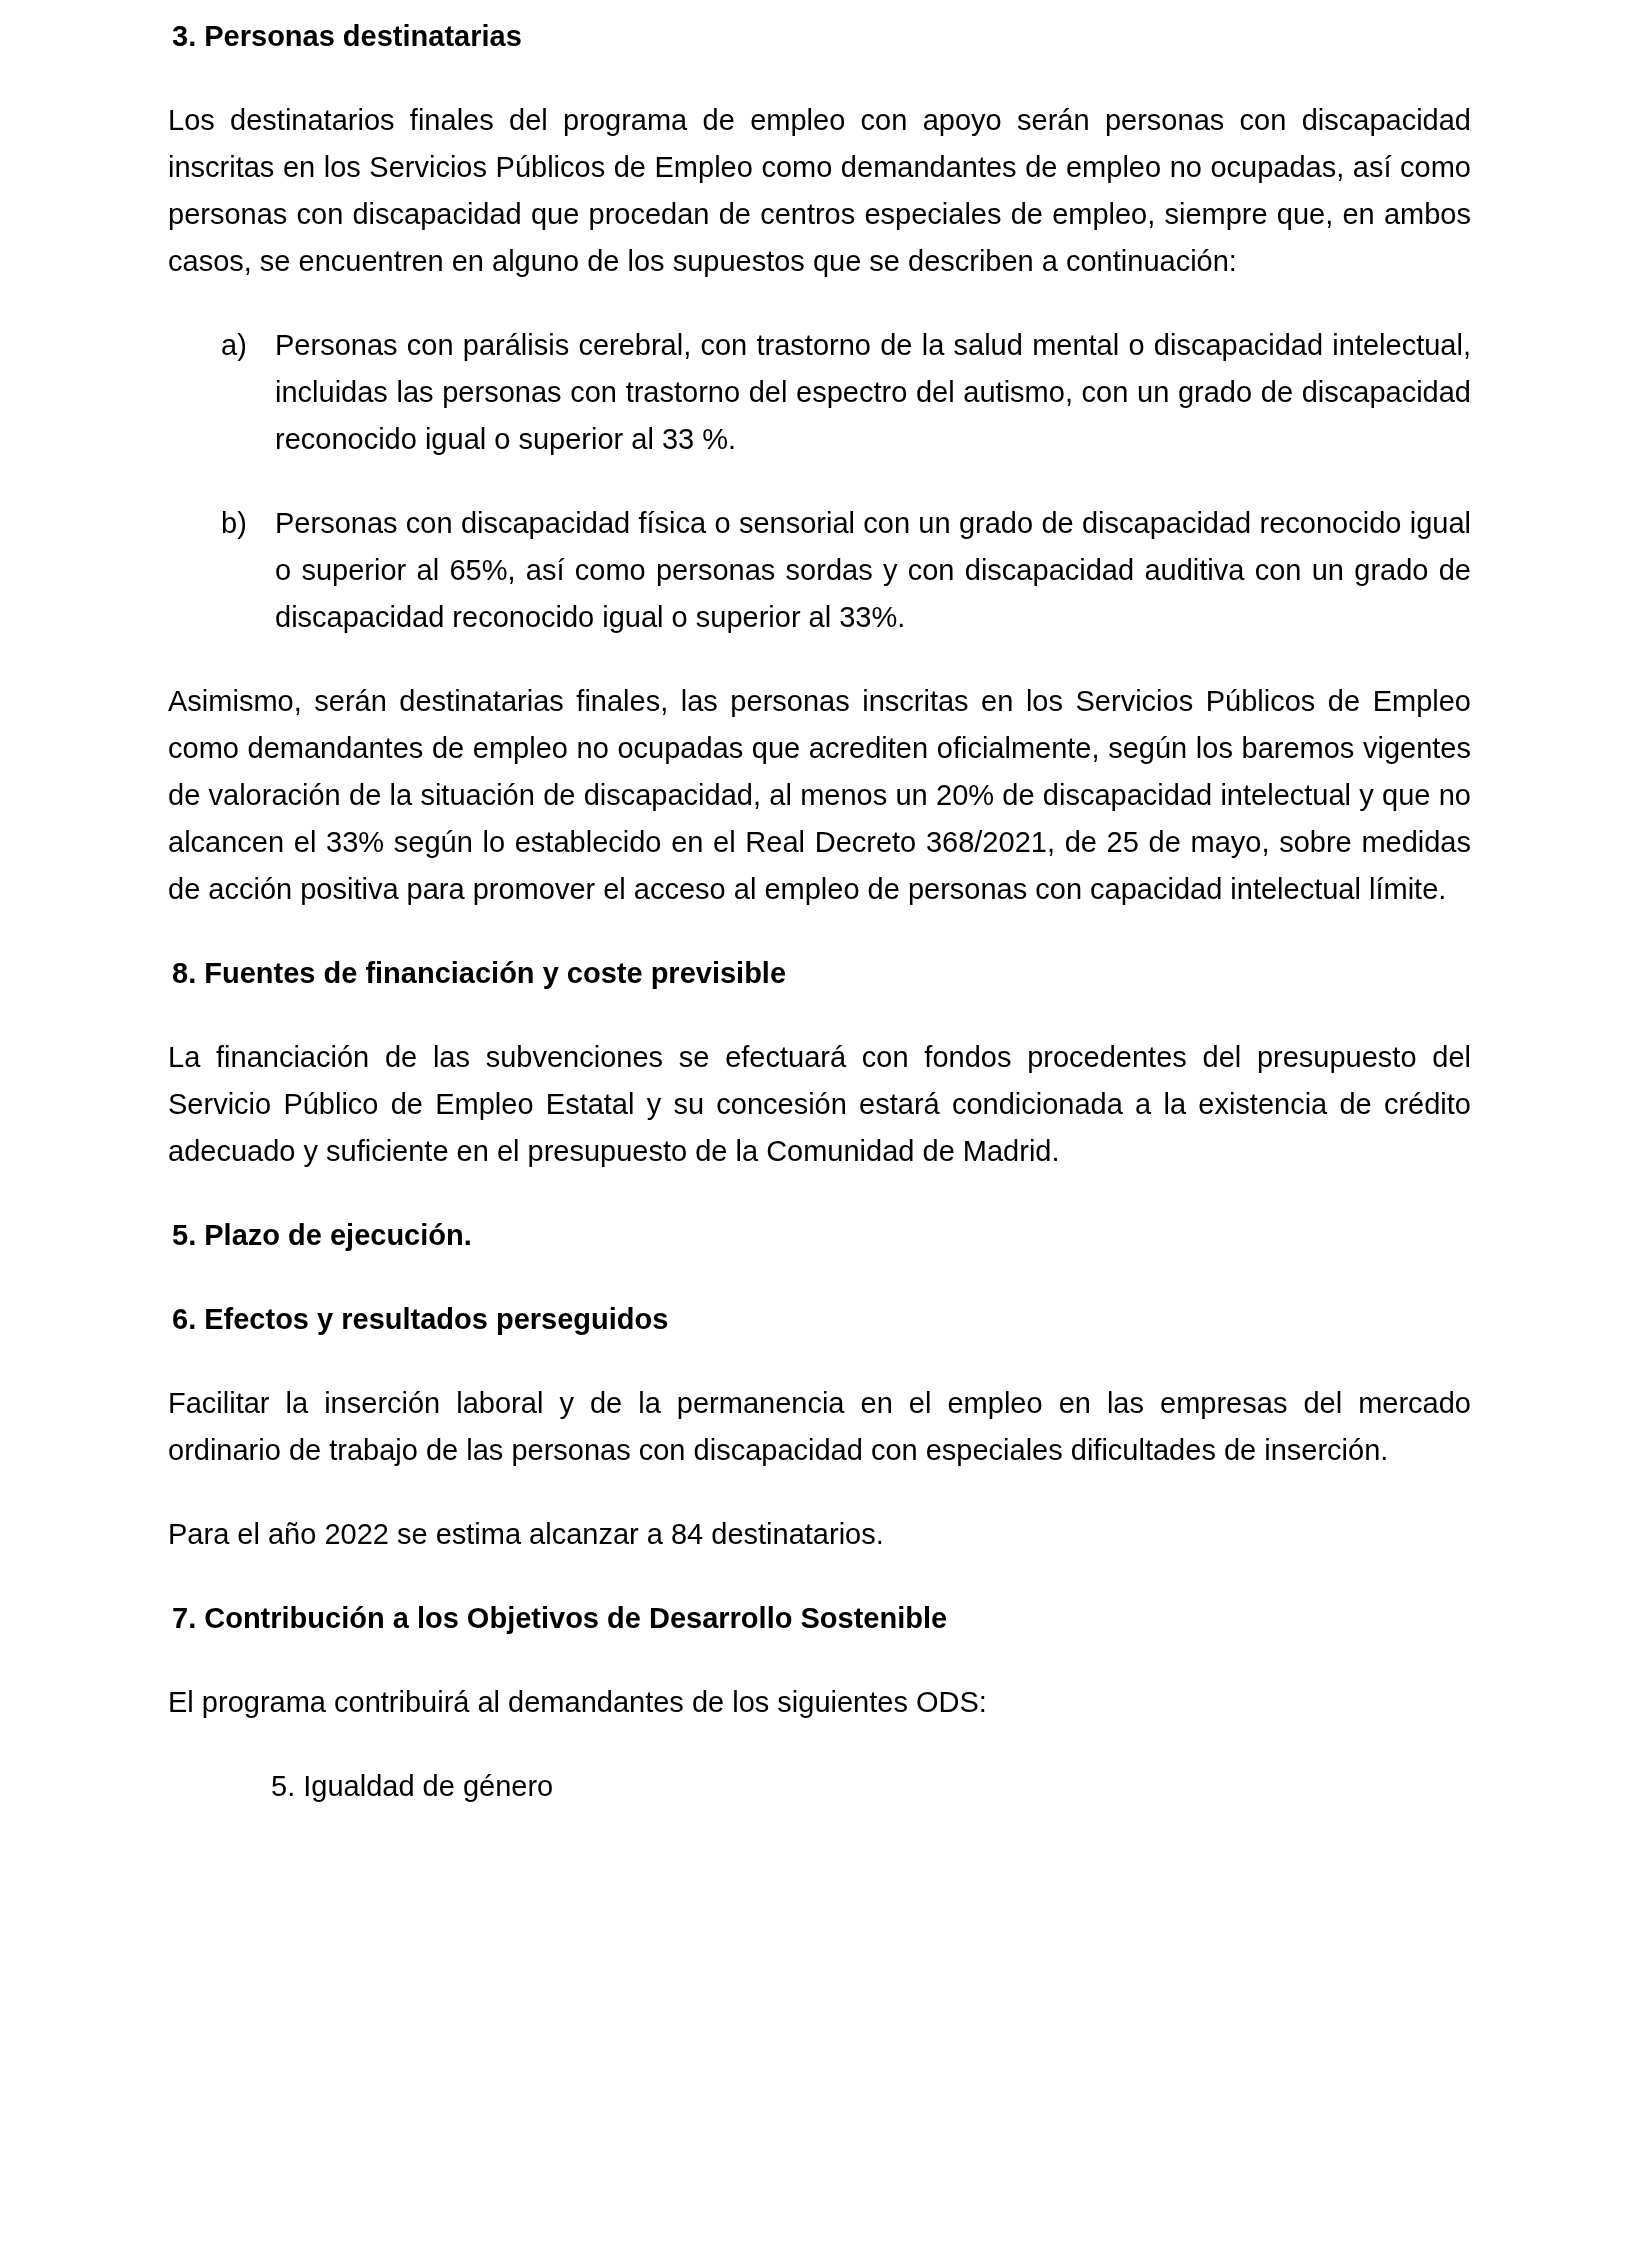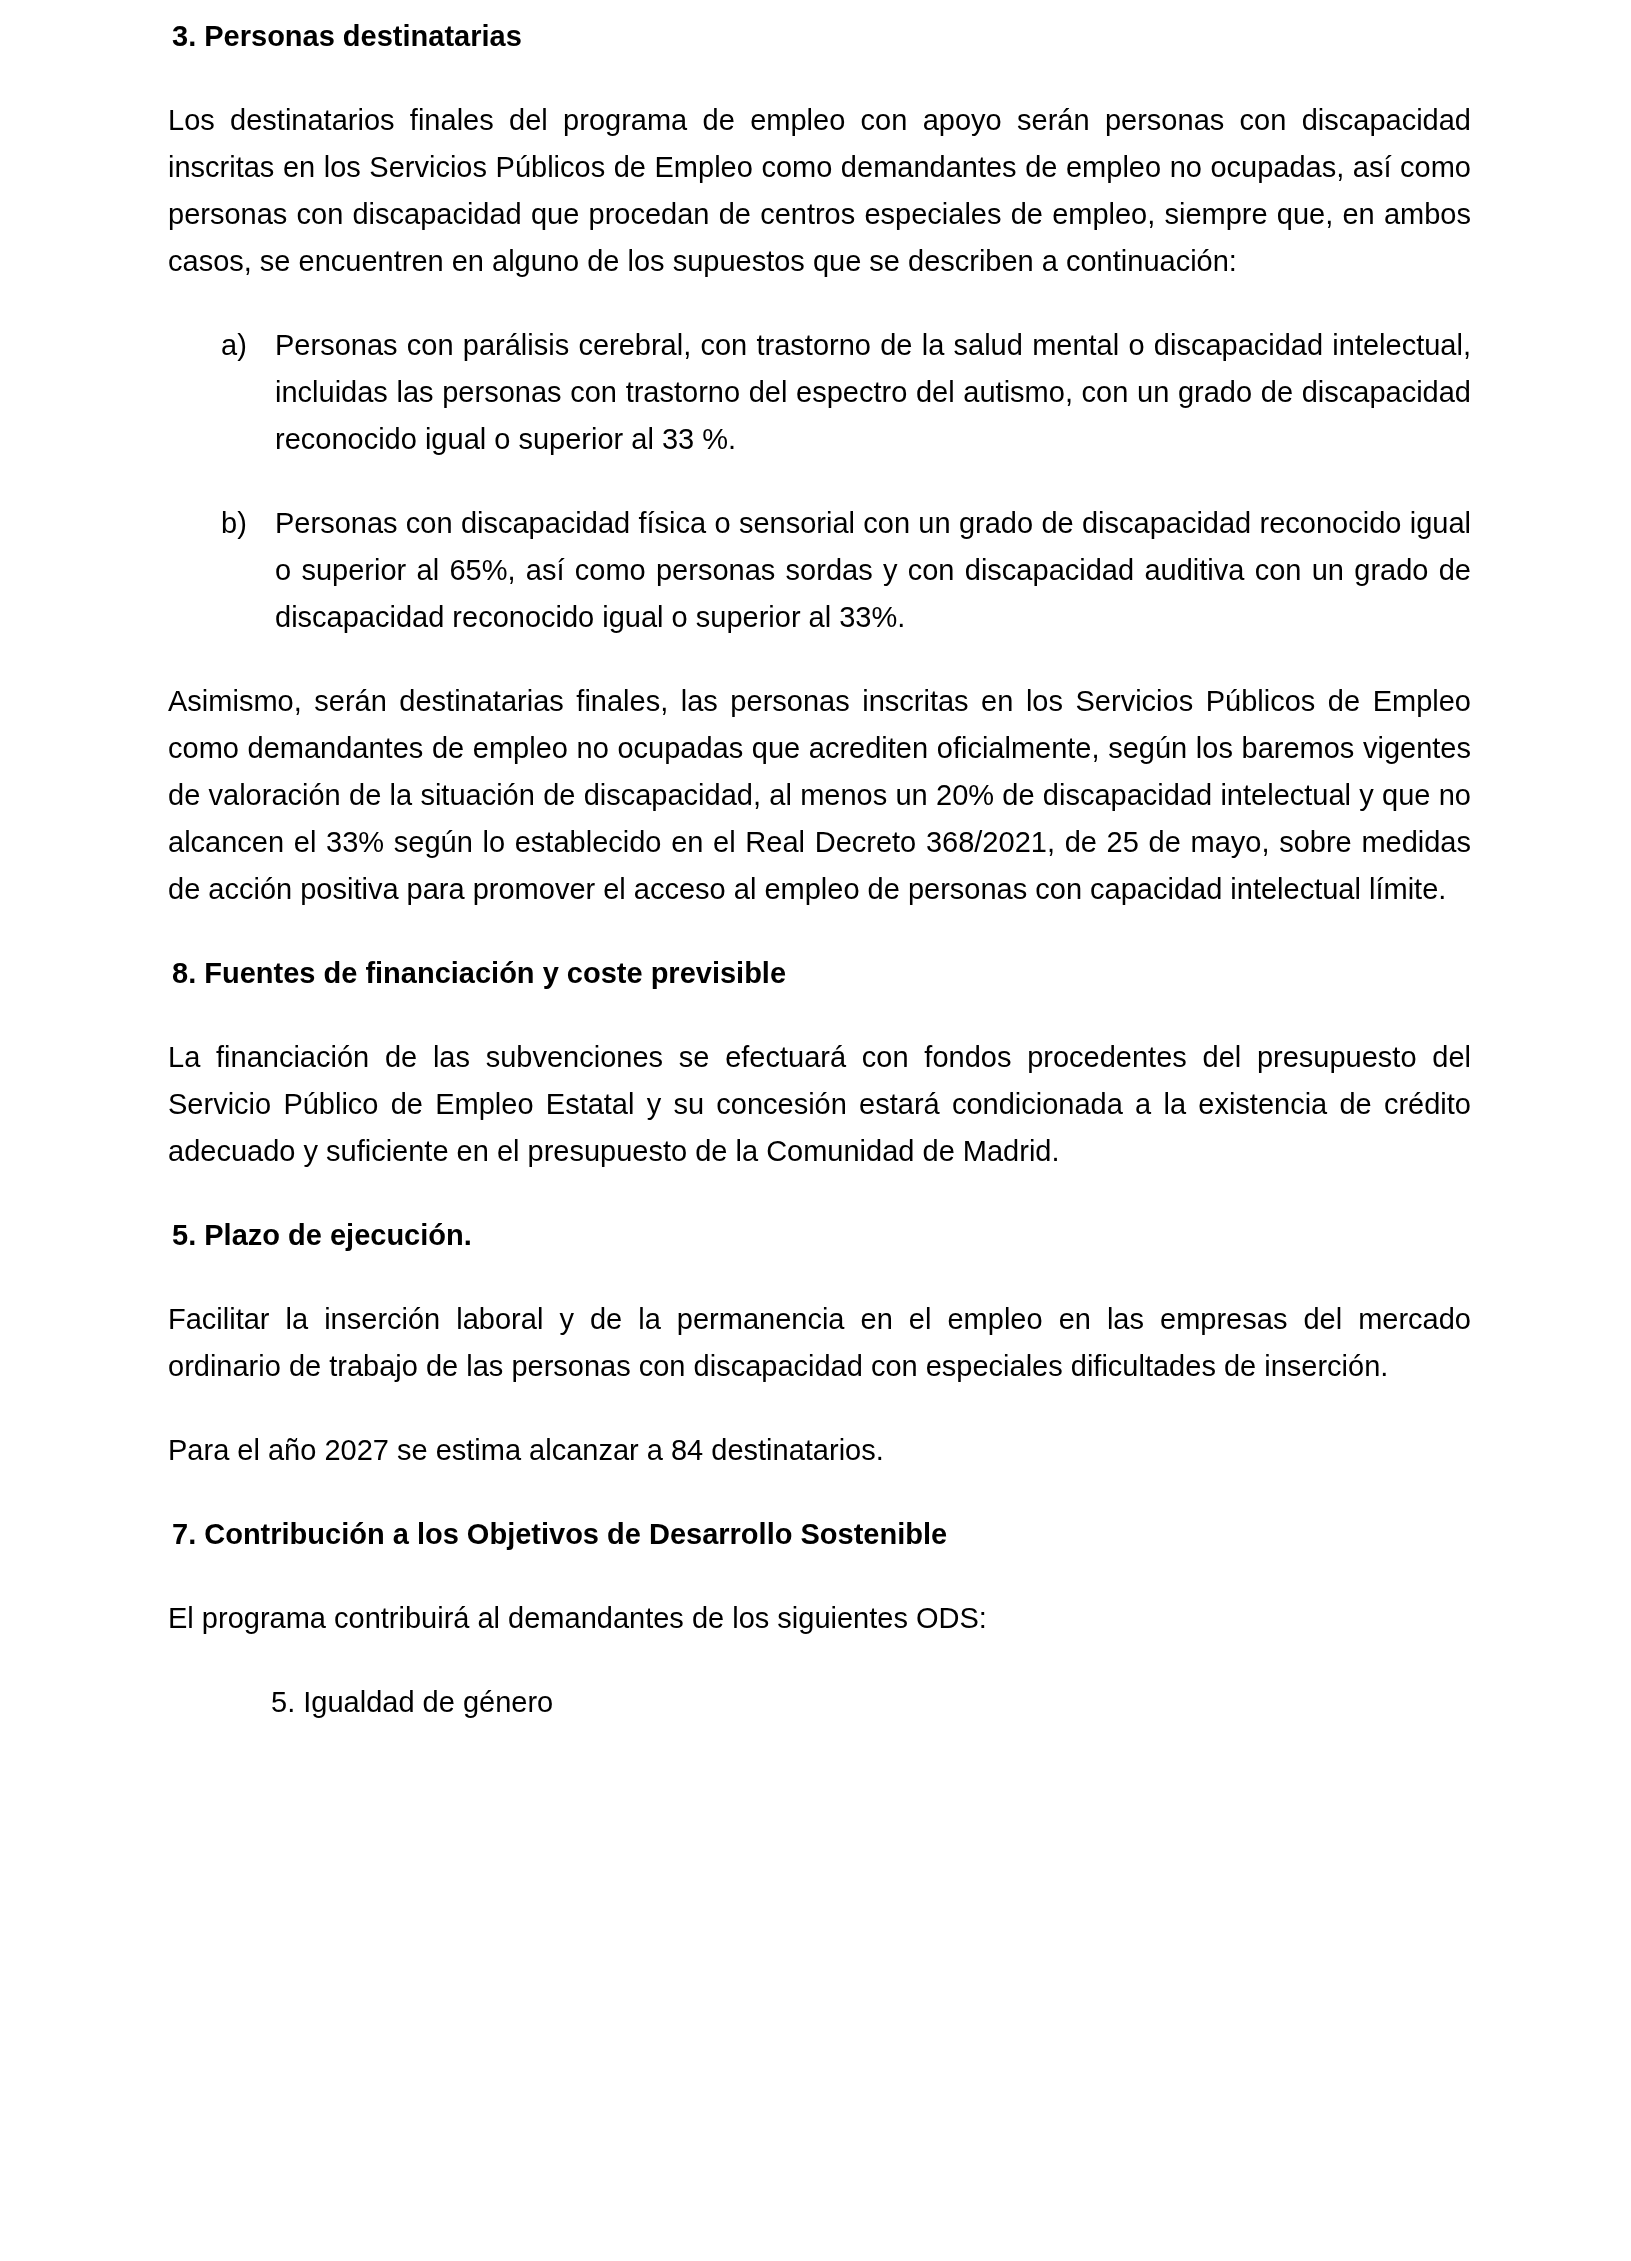--- a/index.html
+++ b/index.html
@@ -33,20 +33,21 @@
       <span class="tx">Personas con discapacidad física o sensorial con un grado de discapacidad reconocido igual o superior al 65%, así como personas sordas y con discapacidad auditiva con un grado de discapacidad reconocido igual o superior al 33%.</span>
     </div>
   </div>
   <div class="p">Asimismo, serán destinatarias finales, las personas inscritas en los Servicios Públicos de Empleo como demandantes de empleo no ocupadas que acrediten oficialmente, según los baremos vigentes de valoración de la situación de discapacidad, al menos un 20% de discapacidad intelectual y que no alcancen el 33% según lo establecido en el Real Decreto 368/2021, de 25 de mayo, sobre medidas de acción positiva para promover el acceso al empleo de personas con capacidad intelectual límite.</div>
 
   <div class="h">8. Fuentes de financiación y coste previsible</div>
   <div class="p">La financiación de las subvenciones se efectuará con fondos procedentes del presupuesto del Servicio Público de Empleo Estatal y su concesión estará condicionada a la existencia de crédito adecuado y suficiente en el presupuesto de la Comunidad de Madrid.</div>
 
   <div class="h">5. Plazo de ejecución.</div>
 
+  <div class="h">6. Efectos y resultados perseguidos</div>
   <div class="p">Facilitar la inserción laboral y de la permanencia en el empleo en las empresas del mercado ordinario de trabajo de las personas con discapacidad con especiales dificultades de inserción.</div>
-  <div class="p">Para el año 2027 se estima alcanzar a 84 destinatarios.</div>
+  <div class="p">Para el año 2022 se estima alcanzar a 84 destinatarios.</div>
 
   <div class="h">7. Contribución a los Objetivos de Desarrollo Sostenible</div>
   <div class="p">El programa contribuirá al demandantes de los siguientes ODS:</div>
   <div class="sub">5. Igualdad de género</div>
 </div>
 
 
 </body></html>

